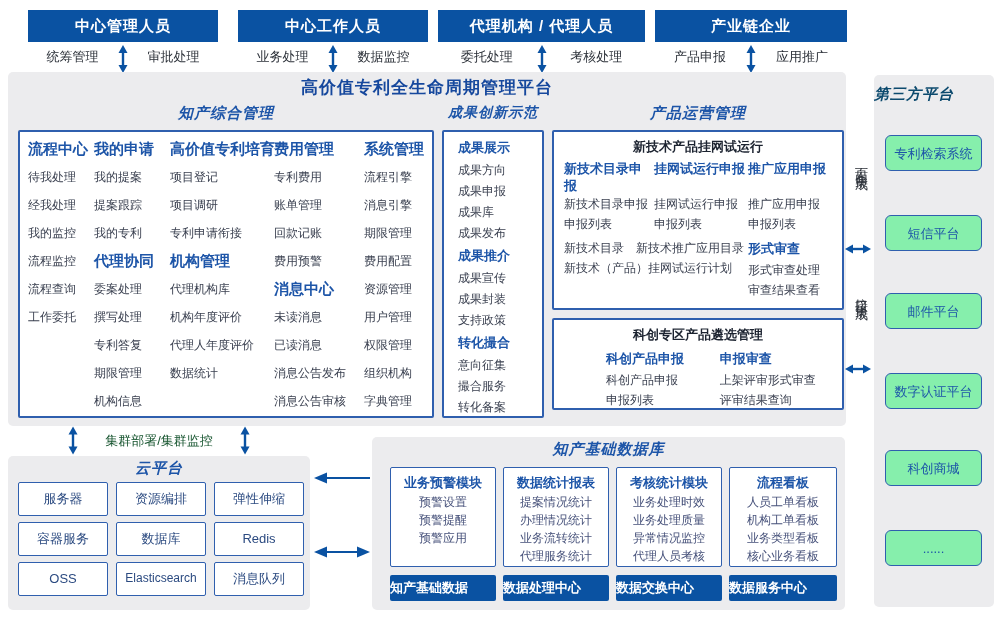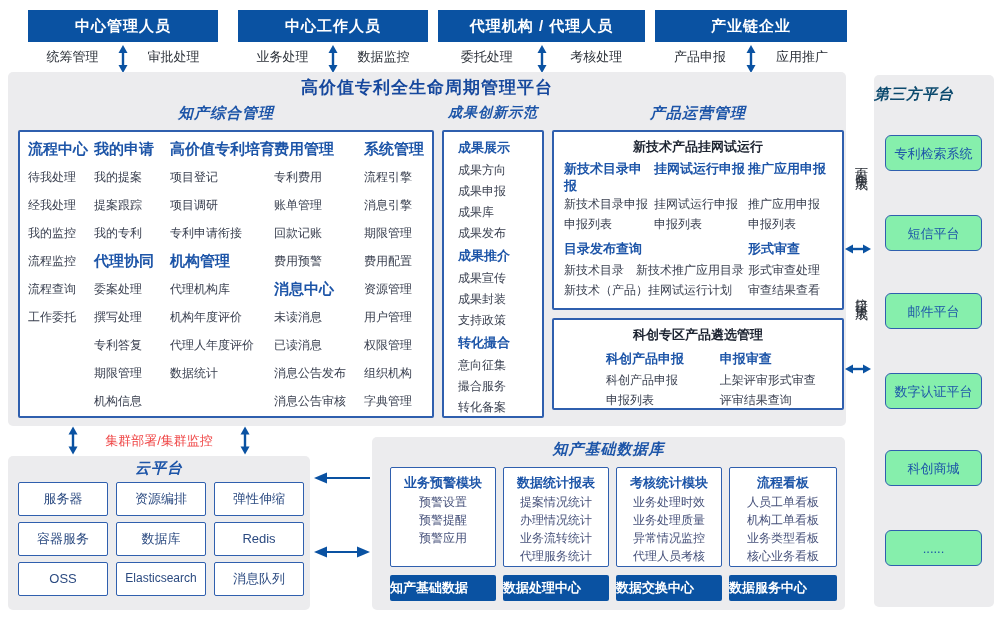--- a/index.html
+++ b/index.html
@@ -60,21 +60,21 @@
   .tp-title{position:absolute;top:10px;left:0;width:100%;text-align:left;
     font-size:15px;font-weight:bold;font-style:italic;color:#0c4a6e;letter-spacing:1px;}
   .tp-box{
     position:absolute;left:11px;width:97px;height:36px;line-height:36px;
     background:#86efac;border:1.5px solid #2f5fae;border-radius:6px;
     text-align:center;font-size:13px;color:#1d55a8;box-sizing:border-box;
   }
   
   .cluster{position:absolute;left:8px;top:426px;width:302px;height:29px;
     display:flex;justify-content:center;align-items:center;gap:26px;}
-  .cluster span{font-size:13px;color:#ef4444;}
+  .cluster span{font-size:13px;color:#14532d;}
   .cluster .varrow{height:29px;}
   
   .cloud-title,.db-title{
     position:absolute;left:0;width:100%;text-align:center;
     font-size:15px;font-weight:bold;font-style:italic;color:#1d55a8;letter-spacing:1px;
   }
   .cbox{
     position:absolute;width:90px;height:34px;line-height:31px;background:#ffffff;
     border:1.5px solid #2f5fae;border-radius:2px;text-align:center;
     font-size:13px;color:#2b4a80;box-sizing:border-box;white-space:nowrap;
@@ -260,21 +260,20 @@
         <div class="pit">申报列表</div>
       </div>
       <div style="width:88px">
         <div class="phd">推广应用申报</div>
         <div class="pit">推广应用申报</div>
         <div class="pit">申报列表</div>
       </div>
     </div>
     <div class="prow2">
       <div style="width:184px">
-        <div class="phd2">目录发布查询</div>
         <div class="pline">
           <span>新技术目录</span>
           <span>新技术推广应用目录</span>
         </div>
         <div class="pline">
           <span>新技术（产品）挂网试运行计划</span>
         </div>
       </div>
       <div style="width:88px">
         <div class="phd2">形式审查</div>

